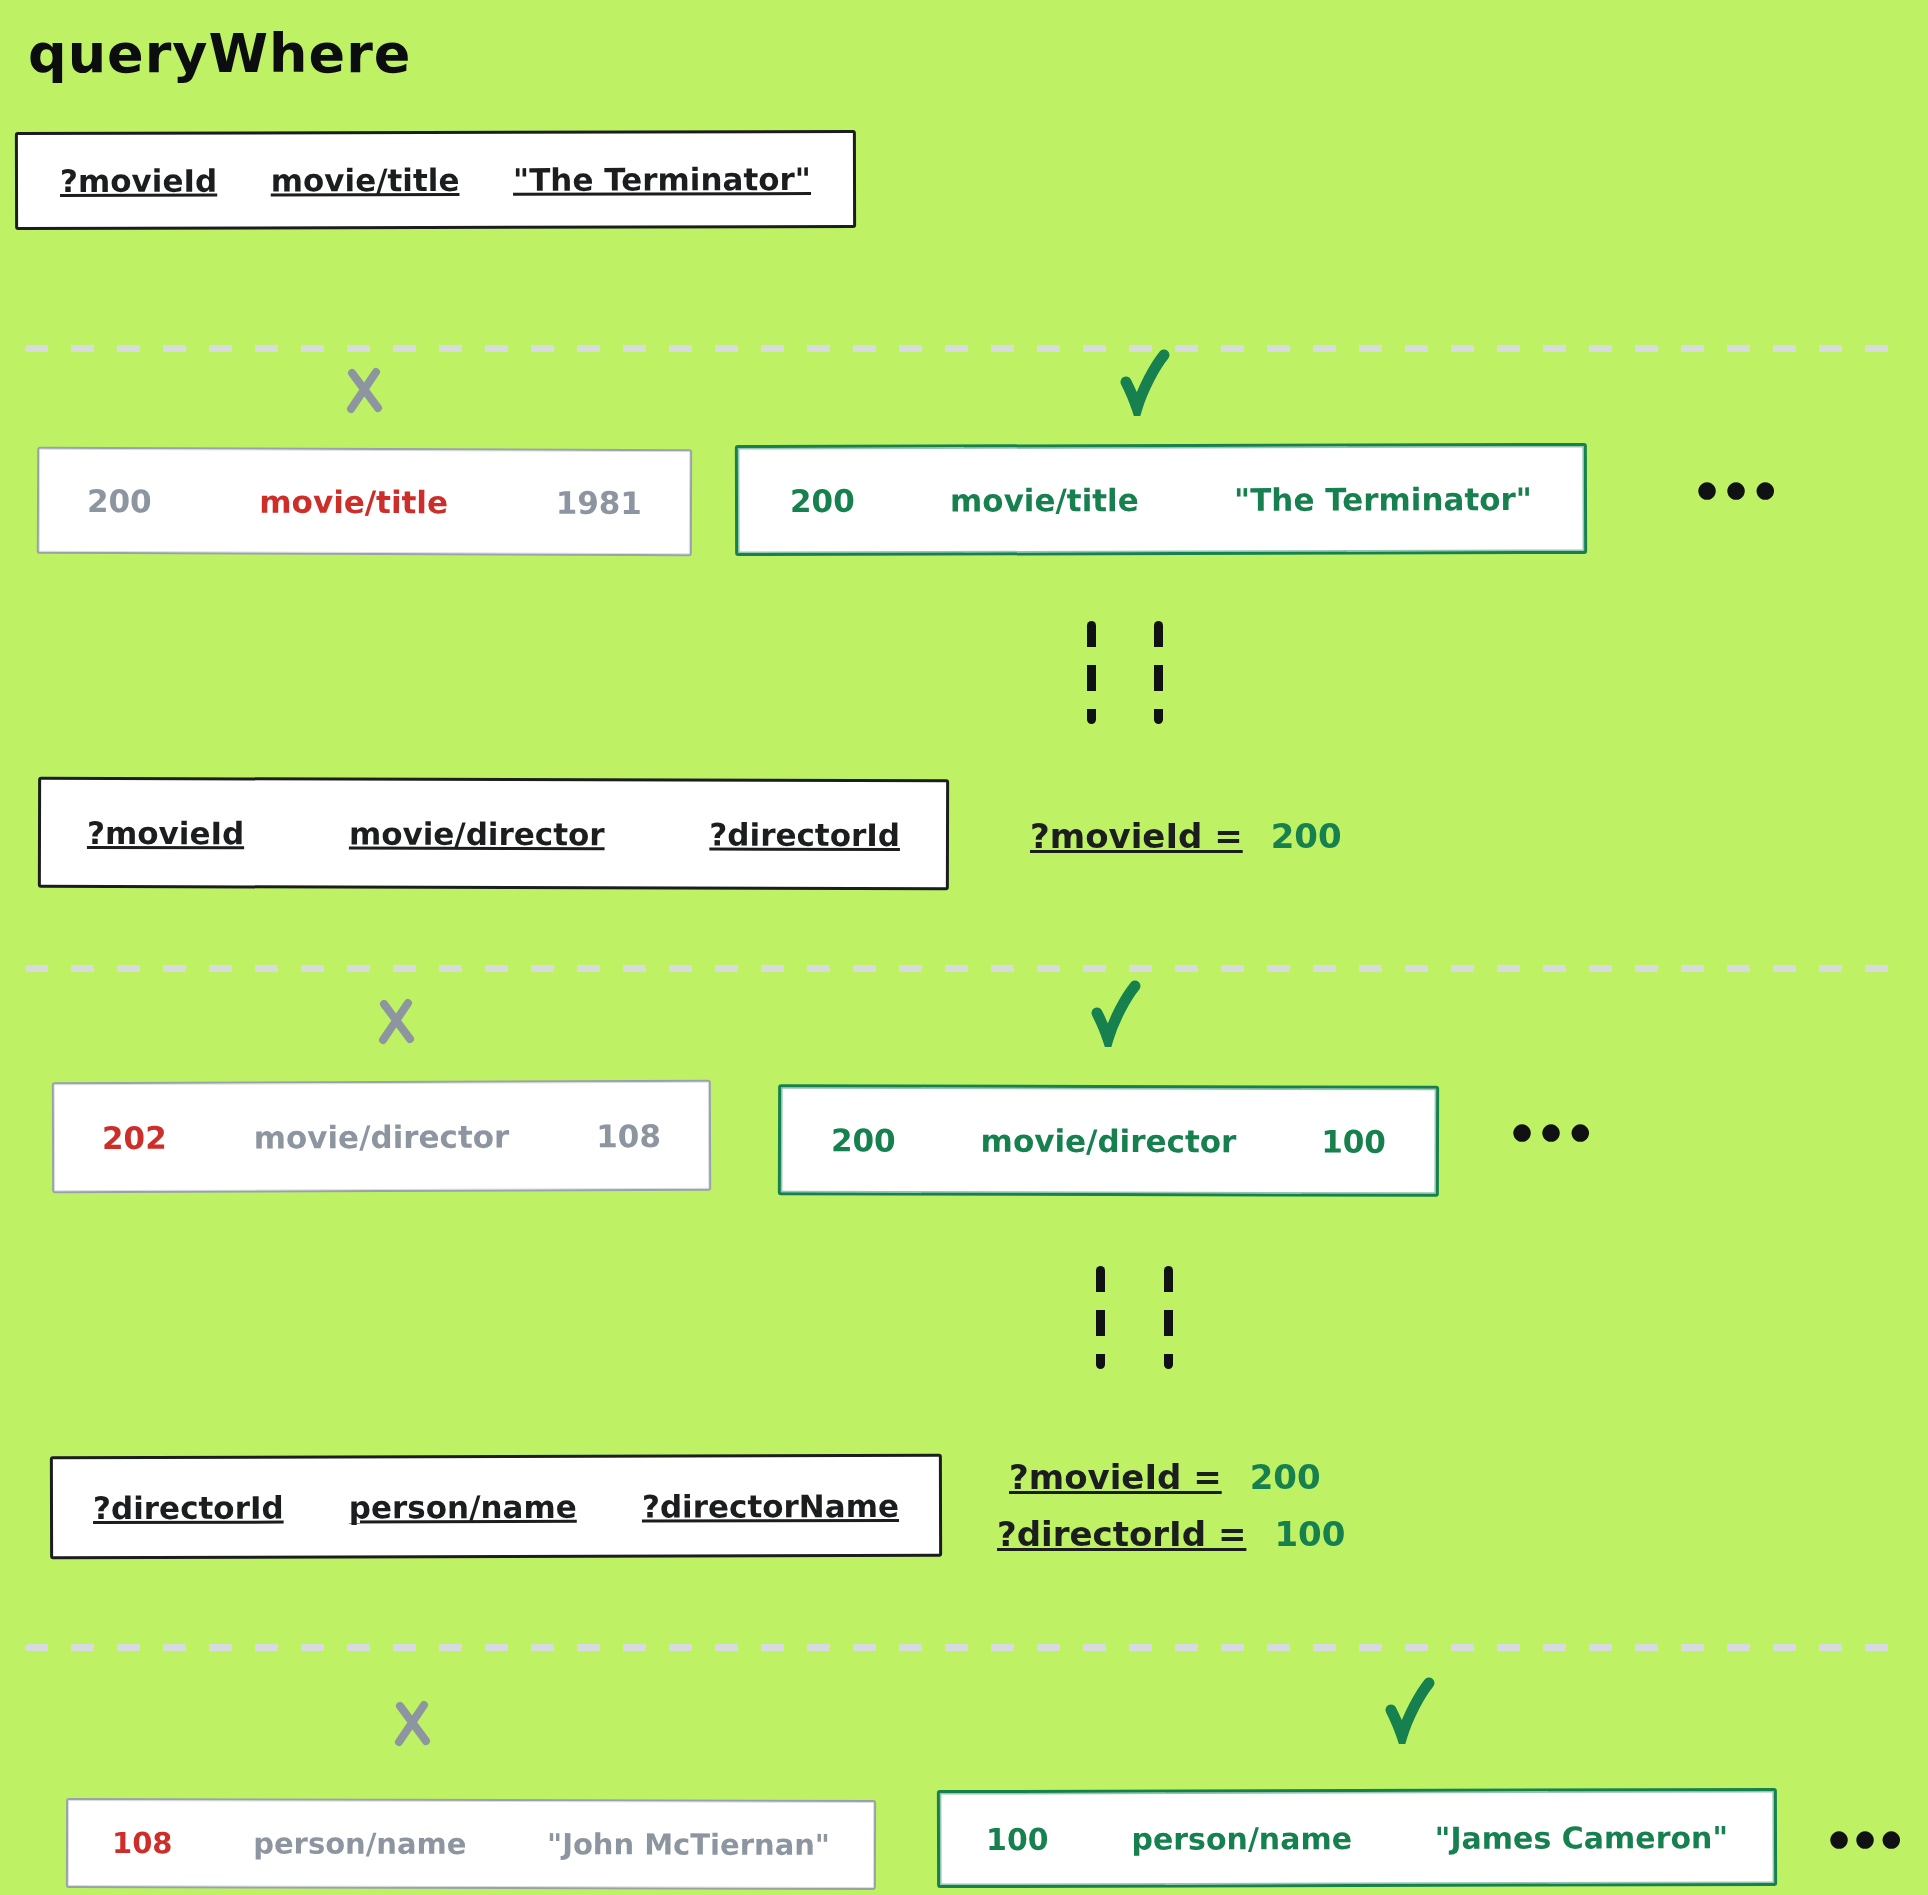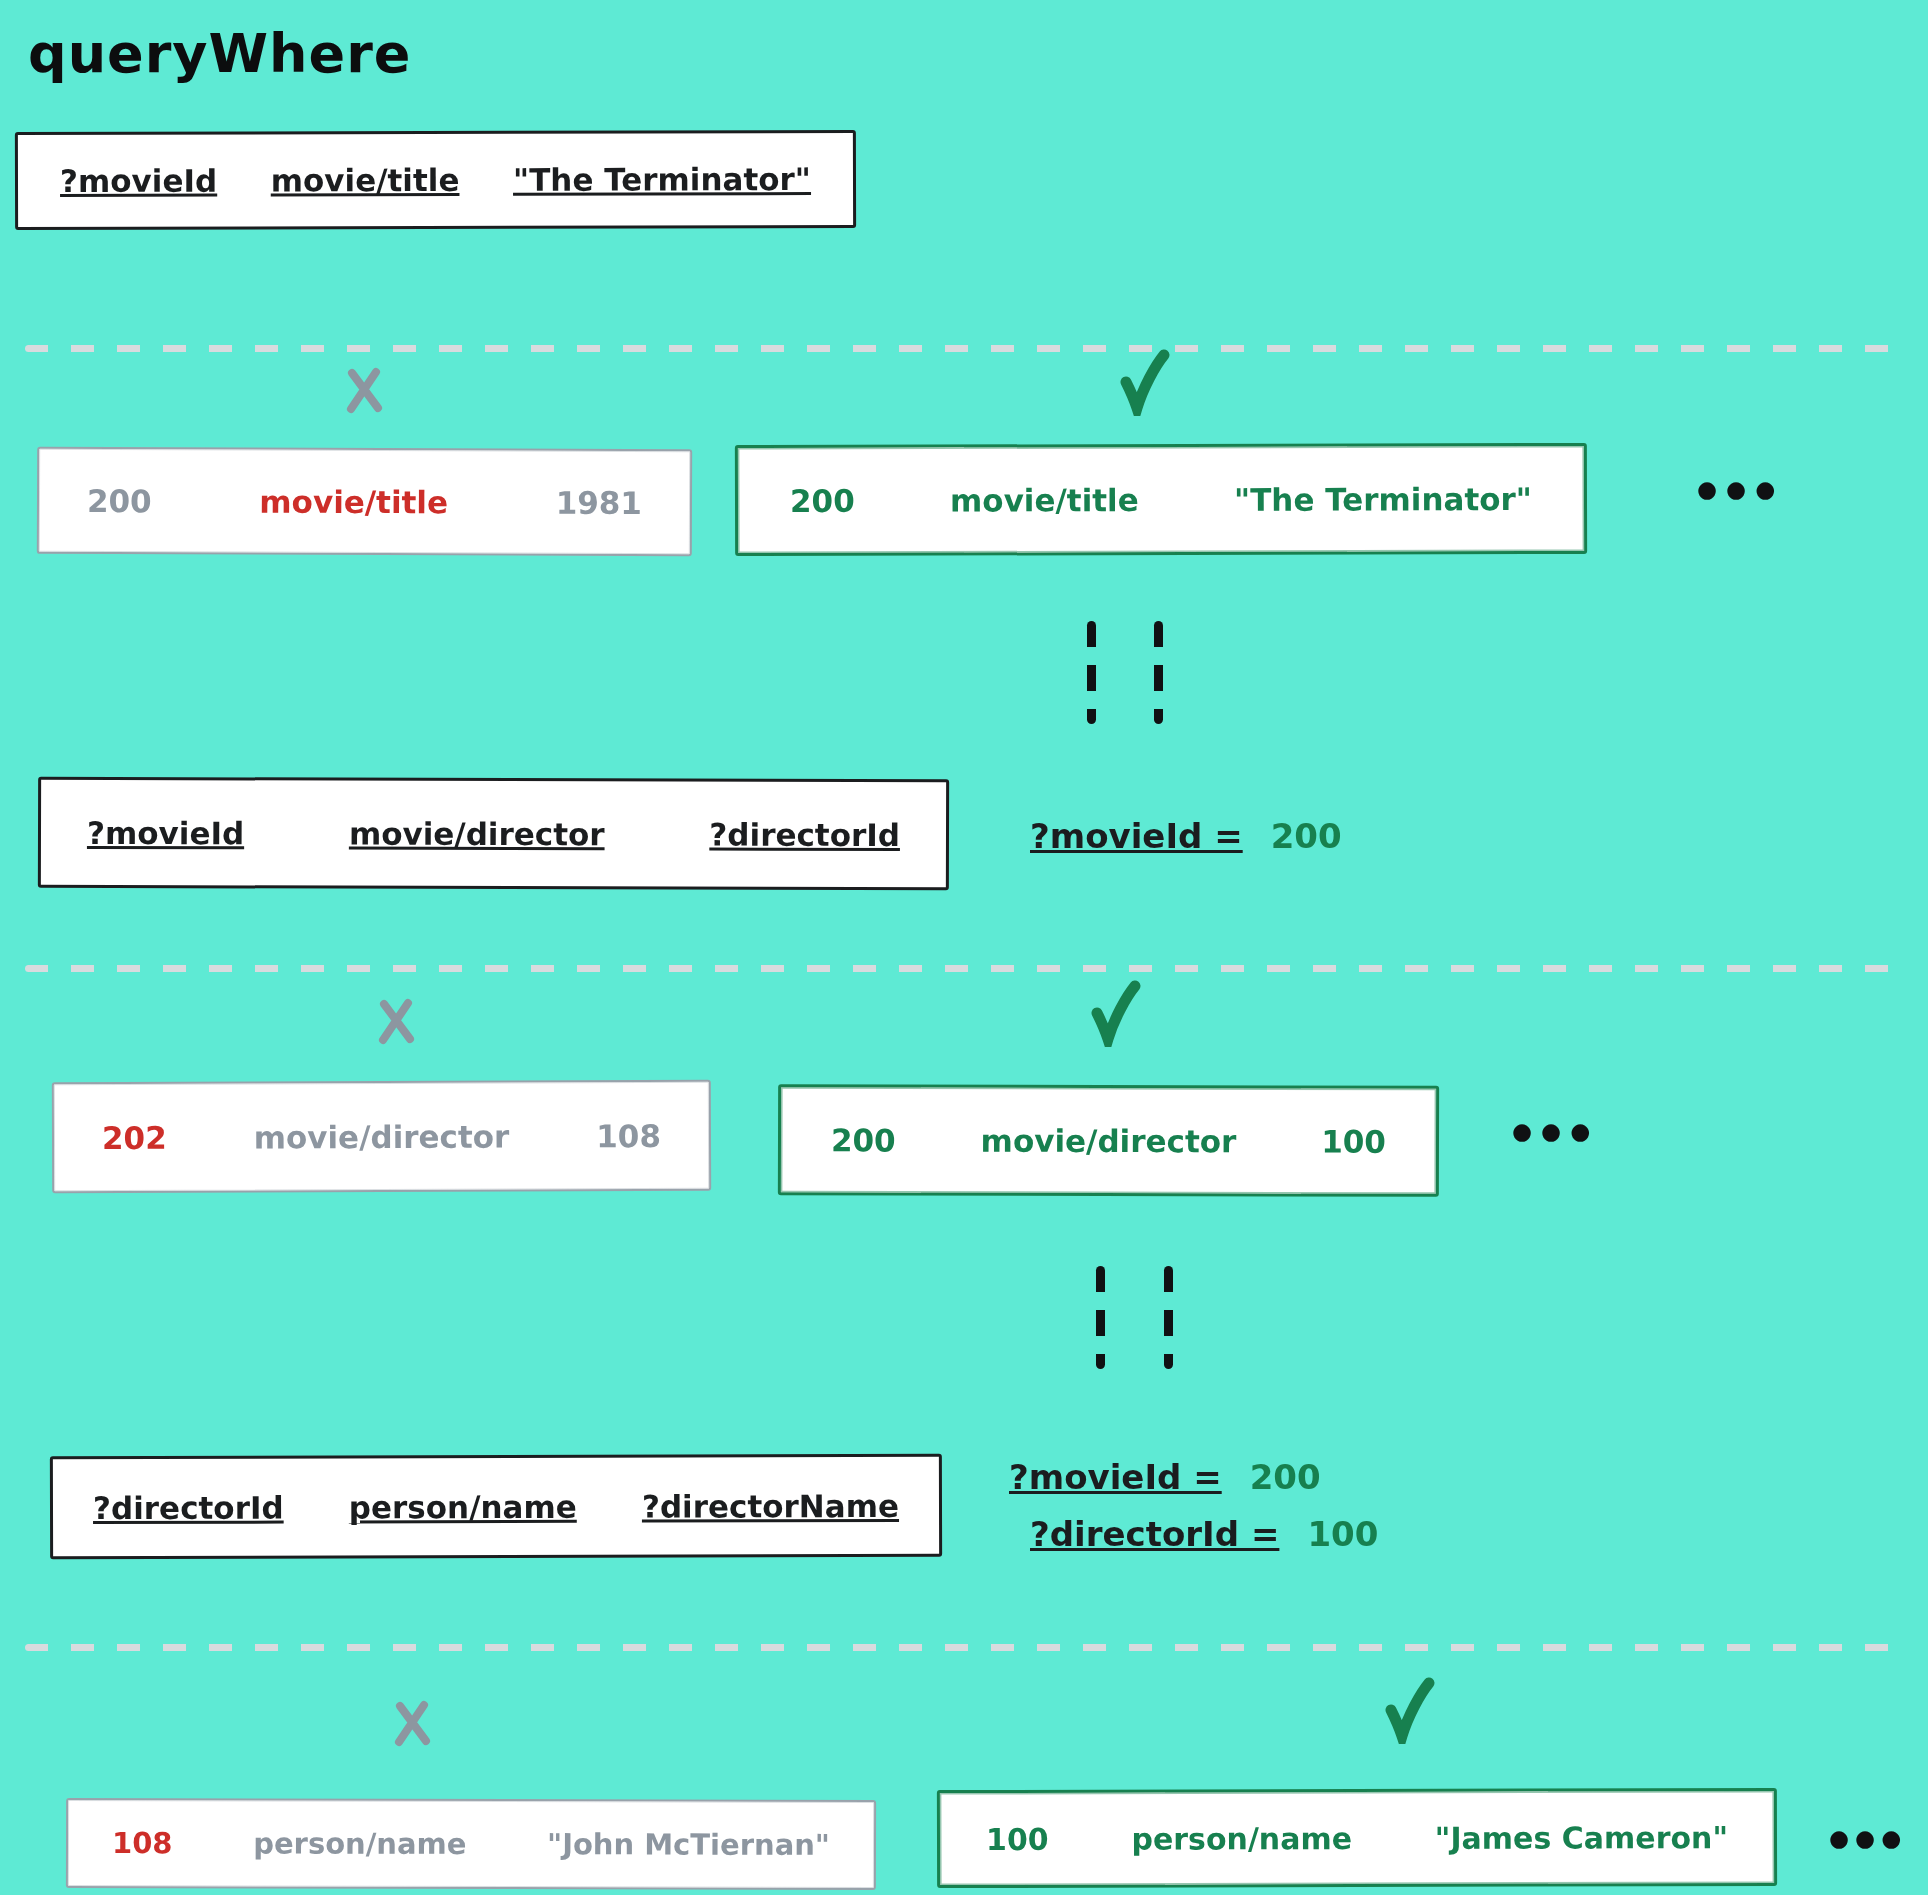--- a/index.html
+++ b/index.html
@@ -1,17 +1,17 @@
 <!DOCTYPE html>
 <html><head>
 <meta charset="utf-8">
 <style>
   html,body{margin:0;padding:0;background:#ffffff;}
   .canvas{
-    position:relative;width:1928px;height:1895px;background:#5eead4;overflow:hidden;
+    position:relative;width:1928px;height:1895px;background:#bef264;overflow:hidden;
     font-family:"DejaVu Sans", sans-serif;color:#17191c;
   }
   .abs{position:absolute;}
   .title{
     font-size:54px;font-weight:700;letter-spacing:1px;color:#0c0d0e;
   }
   
   .tbox{
     position:absolute;display:flex;align-items:center;justify-content:space-between;
     border-radius:3px;background:#ffffff;box-sizing:border-box;
@@ -133,21 +133,21 @@
   <div class="tbox box-black" style="left:50px;top:1455px;width:892px;height:103px;padding:0 40px;font-size:31px;transform:rotate(-0.15deg);">
     <span class="t-black">?directorId</span>
     <span class="t-black">person/name</span>
     <span class="t-black">?directorName</span>
   </div>
 
   <div class="bindrow" style="left:1009px;top:1451px;height:52px;">
     <span class="t-black">?movieId =</span>
     <span class="t-green">200</span>
   </div>
-  <div class="bindrow" style="left:1030px;top:1508px;height:52px;">
+  <div class="bindrow" style="left:997px;top:1508px;height:52px;">
     <span class="t-black">?directorId =</span>
     <span class="t-green">100</span>
   </div>
 
   <div class="divider" style="left:25px;top:1644px;width:1883px;"></div>
 
   <div class="icon" style="left:386px;top:1697px;">
     <svg width="52" height="52" viewBox="0 0 52 52">
         <path d="M14 9 L40 44 M38 8 L13 45" stroke="#8d96a0" stroke-width="8" fill="none" stroke-linecap="round"></path>
       </svg>

